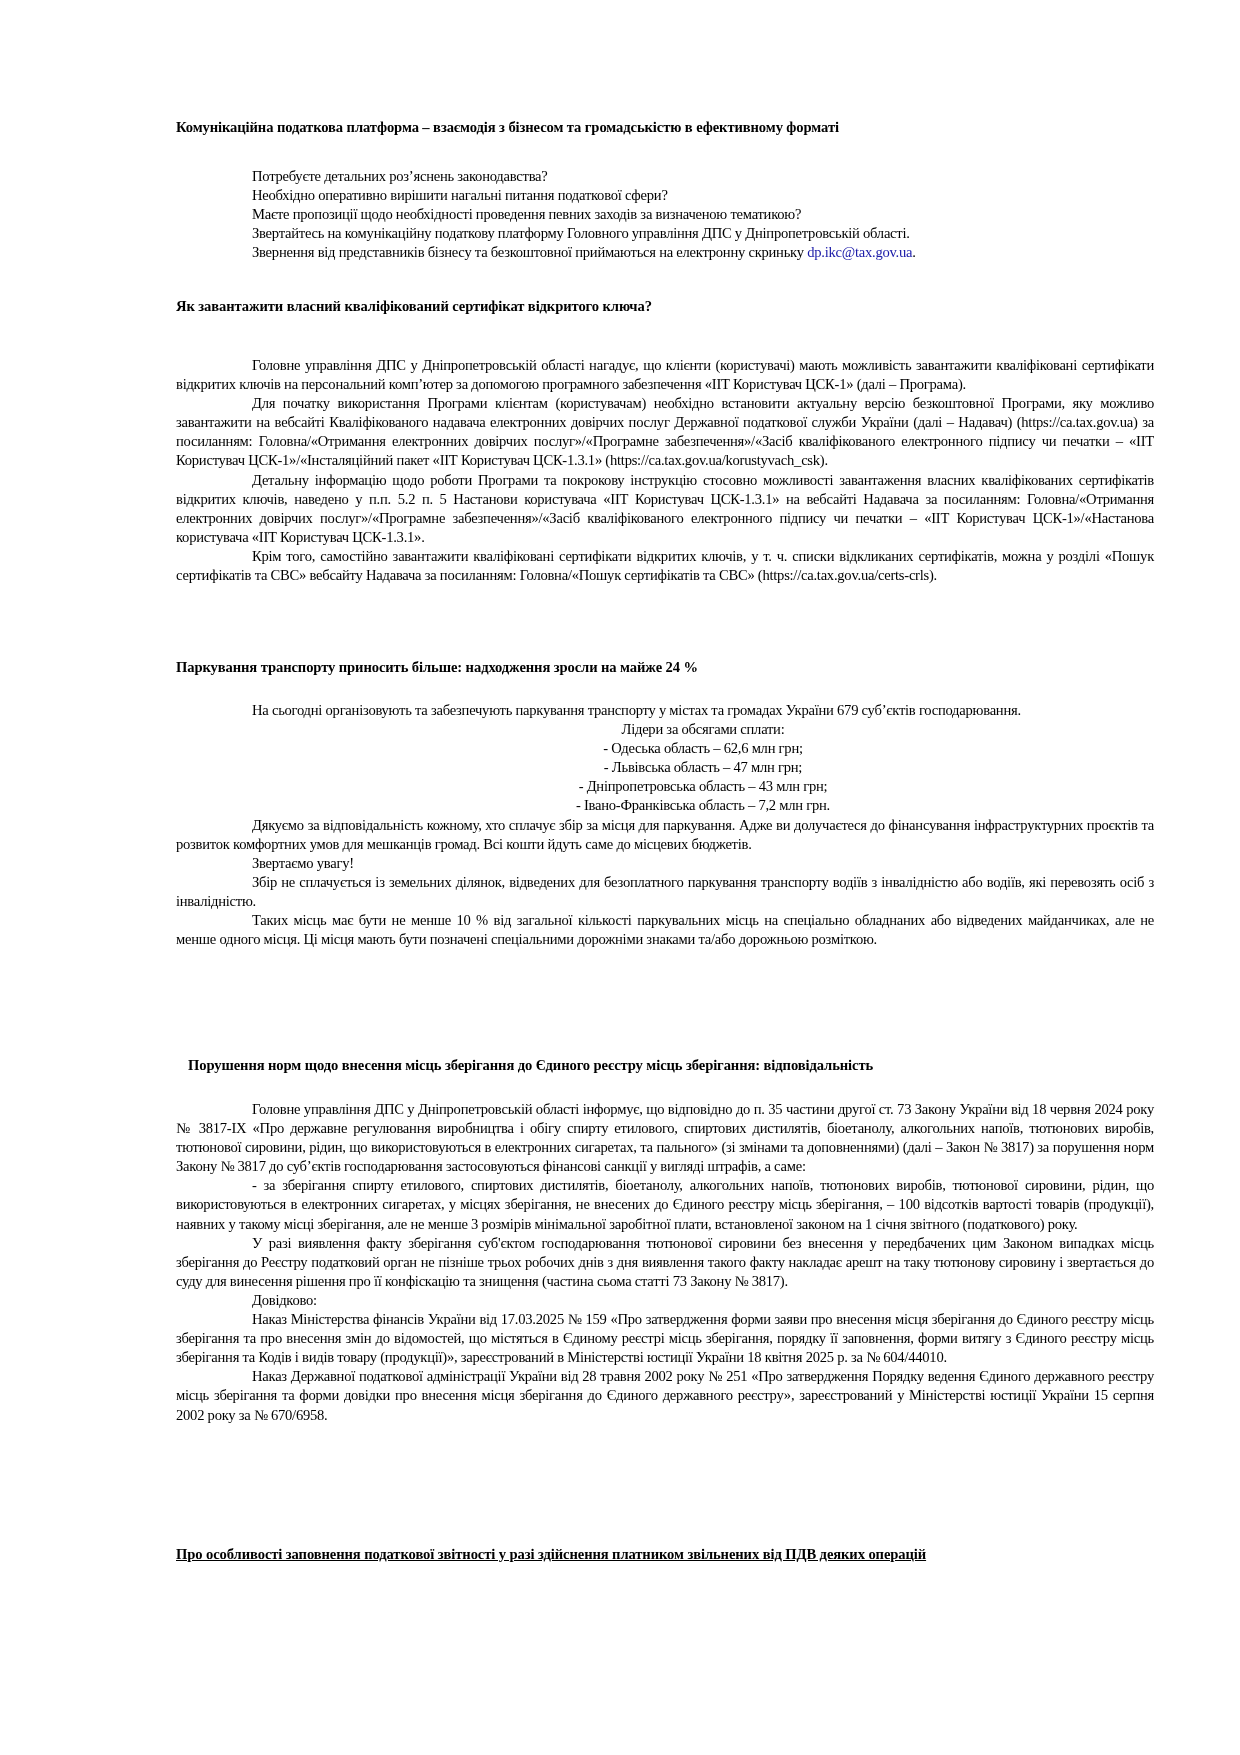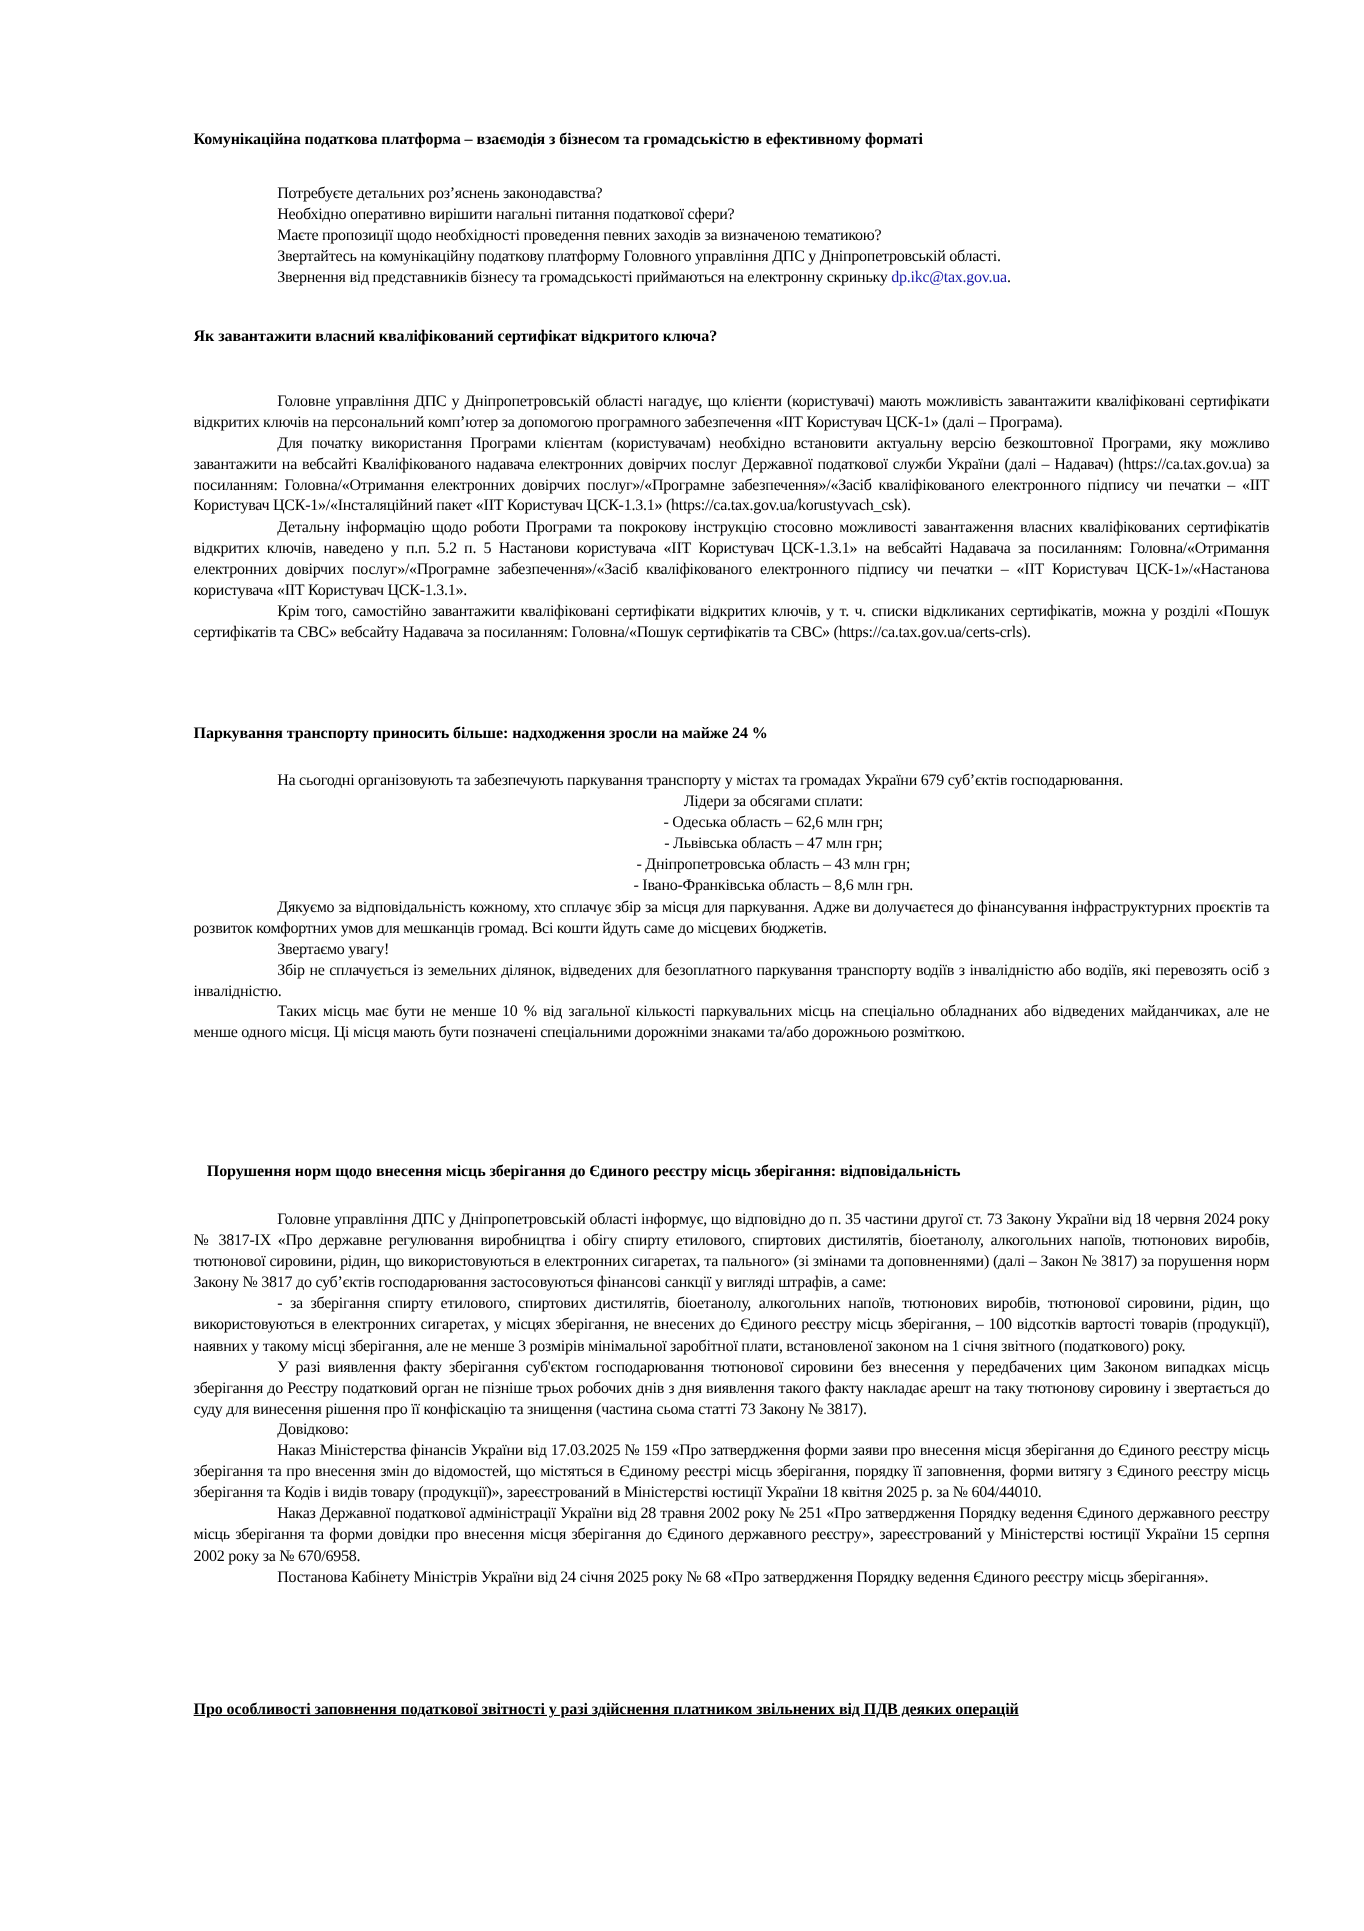--- a/index.html
+++ b/index.html
@@ -32,56 +32,55 @@
 
 <div class="page">
 
   <div class="title t1">Комунікаційна податкова платформа – взаємодія з бізнесом та громадськістю в ефективному форматі</div>
 
   <div class="intro intro-block">
     <div>Потребуєте детальних роз’яснень законодавства?</div>
     <div>Необхідно оперативно вирішити нагальні питання податкової сфери?</div>
     <div>Маєте пропозиції щодо необхідності проведення певних заходів за визначеною тематикою?</div>
     <div>Звертайтесь на комунікаційну податкову платформу Головного управління ДПС у Дніпропетровській області.</div>
-    <div><span>Звернення від представників бізнесу та громадськості приймаються на електронну скриньку </span><a class="link">dp.ikc@tax.gov.ua</a><span>.</span></div>
+    <div><span>Звернення від представників бізнесу та безкоштовної приймаються на електронну скриньку </span><a class="link">dp.ikc@tax.gov.ua</a><span>.</span></div>
   </div>
 
   <div class="title t2">Як завантажити власний кваліфікований сертифікат відкритого ключа?</div>
 
   <div class="s2">
     <p class="p">Головне управління ДПС у Дніпропетровській області нагадує, що клієнти (користувачі) мають можливість завантажити кваліфіковані сертифікати відкритих ключів на персональний комп’ютер за допомогою програмного забезпечення «ІІТ Користувач ЦСК-1» (далі – Програма).</p>
     <p class="p">Для початку використання Програми клієнтам (користувачам) необхідно встановити актуальну версію безкоштовної Програми, яку можливо завантажити на вебсайті Кваліфікованого надавача електронних довірчих послуг Державної податкової служби України (далі – Надавач) (https://ca.tax.gov.ua) за посиланням: Головна/«Отримання електронних довірчих послуг»/«Програмне забезпечення»/«Засіб кваліфікованого електронного підпису чи печатки – «ІІТ Користувач ЦСК-1»/«Інсталяційний пакет «ІІТ Користувач ЦСК-1.3.1» (https://ca.tax.gov.ua/korustyvach_csk).</p>
     <p class="p">Детальну інформацію щодо роботи Програми та покрокову інструкцію стосовно можливості завантаження власних кваліфікованих сертифікатів відкритих ключів, наведено у п.п. 5.2 п. 5 Настанови користувача «ІІТ Користувач ЦСК-1.3.1» на вебсайті Надавача за посиланням: Головна/«Отримання електронних довірчих послуг»/«Програмне забезпечення»/«Засіб кваліфікованого електронного підпису чи печатки – «ІІТ Користувач ЦСК-1»/«Настанова користувача «ІІТ Користувач ЦСК-1.3.1».</p>
     <p class="p">Крім того, самостійно завантажити кваліфіковані сертифікати відкритих ключів, у т. ч. списки відкликаних сертифікатів, можна у розділі «Пошук сертифікатів та СВС» вебсайту Надавача за посиланням: Головна/«Пошук сертифікатів та СВС» (https://ca.tax.gov.ua/certs-crls).</p>
   </div>
 
   <div class="title t3">Паркування транспорту приносить більше: надходження зросли на майже 24 %</div>
 
   <div class="s3">
     <p class="p">На сьогодні організовують та забезпечують паркування транспорту у містах та громадах України 679 суб’єктів господарювання.</p>
     <div class="list">
       <div> Лідери за обсягами сплати:</div>
       <div>- Одеська область – 62,6 млн грн;</div>
       <div>- Львівська область – 47 млн грн;</div>
       <div>- Дніпропетровська область – 43 млн грн;</div>
-      <div>- Івано-Франківська область – 8,6 млн грн.</div>
+      <div>- Івано-Франківська область – 7,2 млн грн.</div>
     </div>
     <p class="p">Дякуємо за відповідальність кожному, хто сплачує збір за місця для паркування. Адже ви долучаєтеся до  фінансування інфраструктурних проєктів та розвиток комфортних умов для мешканців громад. Всі кошти йдуть саме до місцевих бюджетів.</p>
     <p class="p">Звертаємо увагу!</p>
     <p class="p">Збір не сплачується із земельних ділянок, відведених для безоплатного паркування транспорту водіїв з інвалідністю або водіїв, які перевозять осіб з інвалідністю.</p>
     <p class="p">Таких місць має бути не менше 10 % від загальної кількості паркувальних місць на спеціально обладнаних або відведених майданчиках, але не менше одного місця. Ці місця мають бути позначені спеціальними дорожніми знаками та/або дорожньою розміткою.</p>
   </div>
 
   <div class="title t4">Порушення норм щодо внесення місць зберігання до Єдиного реєстру місць зберігання: відповідальність</div>
 
   <div class="s4">
     <p class="p">Головне управління ДПС у Дніпропетровській області інформує, що відповідно до п. 35 частини другої ст. 73 Закону України від 18 червня 2024 року № 3817-ІХ «Про державне регулювання виробництва і обігу спирту етилового, спиртових дистилятів, біоетанолу, алкогольних напоїв, тютюнових виробів, тютюнової сировини, рідин, що використовуються в електронних сигаретах, та пального» (зі змінами та доповненнями) (далі – Закон № 3817) за порушення норм Закону № 3817 до суб’єктів господарювання застосовуються фінансові санкції у вигляді штрафів, а саме:</p>
     <p class="p">- за зберігання спирту етилового, спиртових дистилятів, біоетанолу, алкогольних напоїв, тютюнових виробів, тютюнової сировини, рідин, що використовуються в електронних сигаретах, у місцях зберігання, не внесених до Єдиного реєстру місць зберігання, – 100 відсотків вартості товарів (продукції), наявних у такому місці зберігання, але не менше 3 розмірів мінімальної заробітної плати, встановленої законом на 1 січня звітного (податкового) року.</p>
     <p class="p">У разі виявлення факту зберігання суб'єктом господарювання тютюнової сировини без внесення у передбачених цим Законом випадках місць зберігання до Реєстру податковий орган не пізніше трьох робочих днів з дня виявлення такого факту накладає арешт на таку тютюнову сировину і звертається до суду для винесення рішення про її конфіскацію та знищення (частина сьома статті 73 Закону № 3817).</p>
     <p class="p"> Довідково:</p>
     <p class="p">Наказ Міністерства фінансів України від 17.03.2025 № 159 «Про затвердження форми заяви про внесення місця зберігання до Єдиного реєстру місць зберігання та про внесення змін до відомостей, що містяться в Єдиному реєстрі місць зберігання, порядку її заповнення, форми витягу з Єдиного реєстру місць зберігання та Кодів і видів товару (продукції)», зареєстрований в Міністерстві юстиції України 18 квітня 2025 р. за № 604/44010.</p>
     <p class="p">Наказ Державної податкової адміністрації України від 28 травня 2002 року № 251 «Про затвердження Порядку ведення Єдиного державного реєстру місць зберігання та форми довідки про внесення місця зберігання до Єдиного державного реєстру», зареєстрований у Міністерстві юстиції України 15 серпня 2002 року за № 670/6958.</p>
-    <p class="p">Постанова Кабінету Міністрів України від 24 січня 2025 року № 68 «Про затвердження Порядку ведення Єдиного реєстру місць зберігання».</p>
   </div>
 
   <div class="title t5">Про особливості заповнення податкової звітності у разі здійснення платником звільнених від ПДВ деяких операцій</div>
 
 </div>
 
 </body></html>

